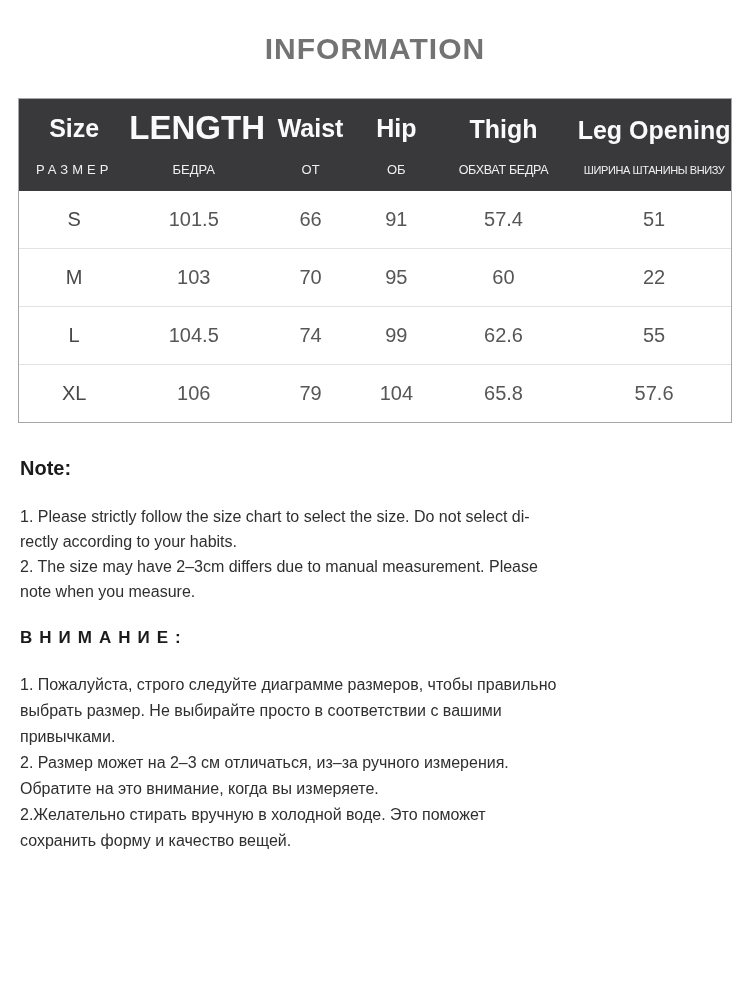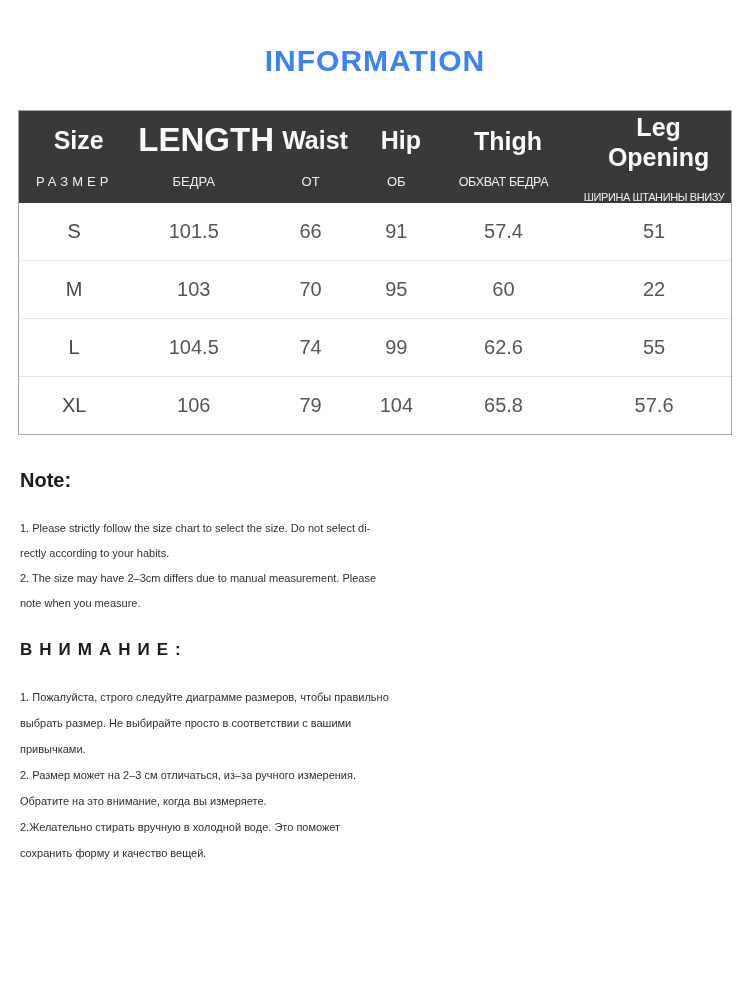--- a/index.html
+++ b/index.html
@@ -4,45 +4,45 @@
 <style>
   html, body { margin:0; padding:0; }
   body {
     width:750px; height:1000px;
     background:#ffffff;
     font-family:"Liberation Sans", "DejaVu Sans", sans-serif;
     color:#333333;
     overflow:hidden;
   }
   .page-title {
-    padding-top:44px;
+    padding-top:32px;
     text-align:center;
     font-size:30px;
     font-weight:800;
     letter-spacing:1px;
-    color:#3b82f6;
+    color:#737373;
   }
   .table-wrap {
     margin:32px 18px 0 18px;
     border:1px solid #a6a6a6;
   }
   table.size-table {
     width:100%;
     border-collapse:collapse;
     table-layout:fixed;
   }
   .size-table thead th {
     background:#39393b;
     color:#fafafa;
     height:92px;
     vertical-align:middle;
     padding:0;
     font-weight:400;
   }
-  .hdr-en { display:block; font-size:25px; font-weight:600; line-height:30px;padding-left:9px; }
+  .hdr-en { display:block; font-size:25px; font-weight:600; line-height:30px; }
   .col-size   .hdr-en { font-weight:700; }
   .col-length .hdr-en { font-size:33px; }
   .hdr-ru { display:block; font-size:13px; font-weight:400; color:#f0f0f0; margin-top:19px; }
   .col-size   .hdr-ru { letter-spacing:4px; }
   .col-thigh  .hdr-ru { font-size:12.5px; letter-spacing:-0.3px; }
   .col-leg    .hdr-ru { font-size:11px;  letter-spacing:-0.4px; }
   .size-table tbody td {
     height:55px;
     text-align:center;
     vertical-align:middle;
@@ -53,21 +53,21 @@
   .size-table tbody tr:first-child td { border-top:none; }
   .size-table td.cell-size { color:#484848; }
   .notes { margin:34px 20px 0 20px; }
   .note-heading {
     font-size:20px;
     font-weight:600;
     color:#1b1b1b;
   }
   .note-body { margin-top:24px; }
   .note-item {
-    font-size:11px;
+    font-size:16px;
     line-height:25px;
     color:#2f2f2f;
     white-space:pre-line;
   }
   .ru-heading {
     margin-top:24px;
     font-size:17px;
     font-weight:600;
     letter-spacing:7px;
     color:#1b1b1b;

